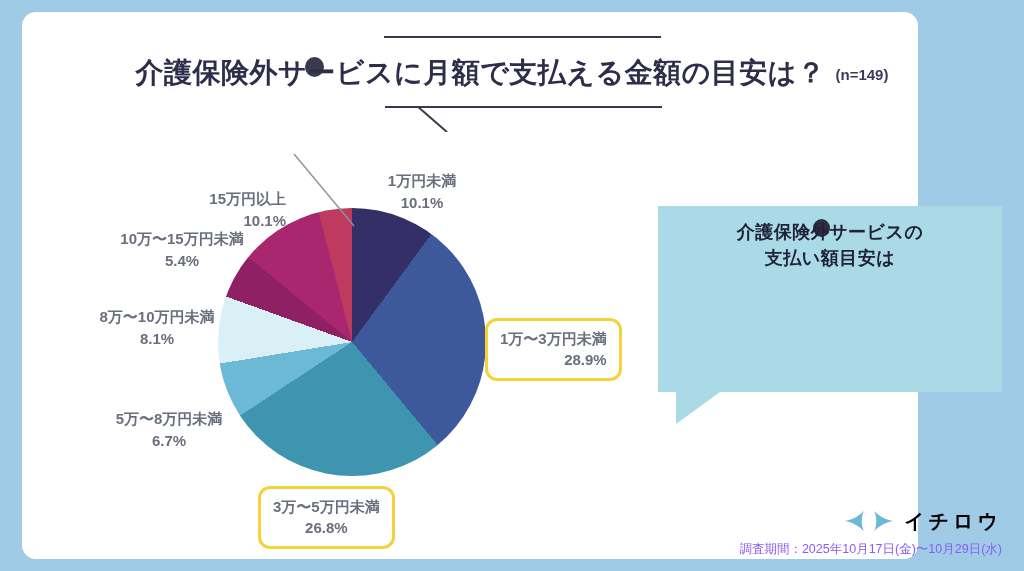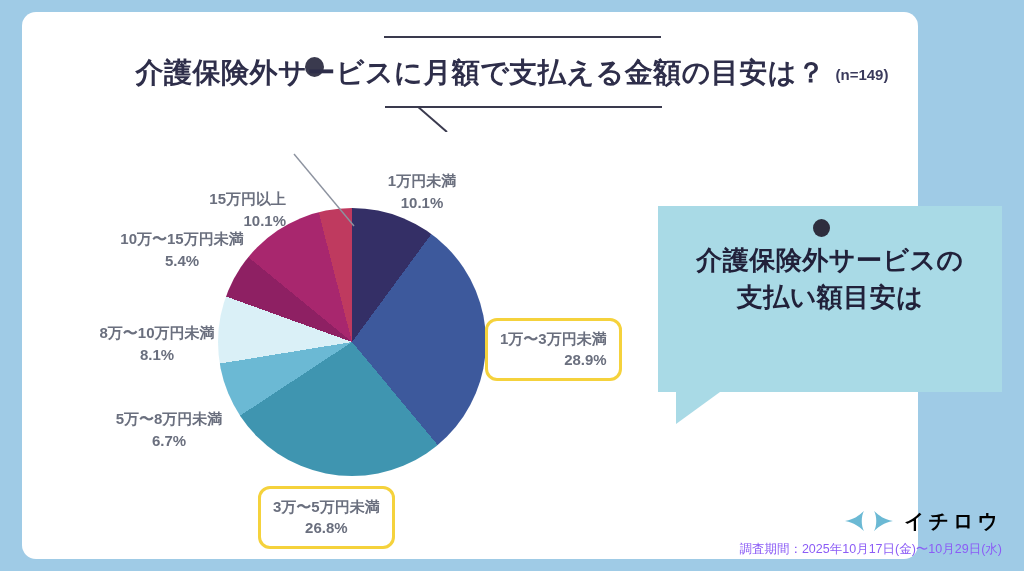--- a/index.html
+++ b/index.html
@@ -126,21 +126,21 @@
   }
   .pie-label .pct { display: block; }
 
   .lbl-right { text-align: right; }
   .lbl-center { text-align: center; }
   .lbl-left { text-align: left; }
 
   #lbl-norep    { left: 108px; top: 142px; }
   #lbl-15plus   { left: 112px; top: 176px; width: 152px; }
   #lbl-10to15   { left: 78px;  top: 216px; width: 164px; }
-  #lbl-8to10    { left: 58px;  top: 310px; width: 154px; }
+  #lbl-8to10    { left: 58px;  top: 294px; width: 154px; }
   #lbl-5to8     { left: 82px;  top: 396px; width: 130px; }
   #lbl-under1   { left: 350px; top: 158px; width: 100px; }
 
   
   .hl-box {
     position: absolute;
     border: 3px solid #f5d23c;
     border-radius: 12px;
     background: #ffffff;
     color: #6a6f7e;
@@ -175,25 +175,25 @@
     left: 791px;
     top: 207px;
     width: 17px;
     height: 18px;
     background: #2e2e3e;
     border-radius: 50%;
   }
   #callout-text {
     position: absolute;
     left: 636px;
-    top: 230px;
+    top: 208px;
     width: 344px;
     text-align: center;
     color: #21213a;
-    font-size: 26px;
+    font-size: 18px;
     font-weight: bold;
     line-height: 1.42;
     letter-spacing: 0.5px;
   }
   #callout-text span { display: block; white-space: nowrap; }
 
   
   #logo-row {
     position: absolute;
     left: 690px;

